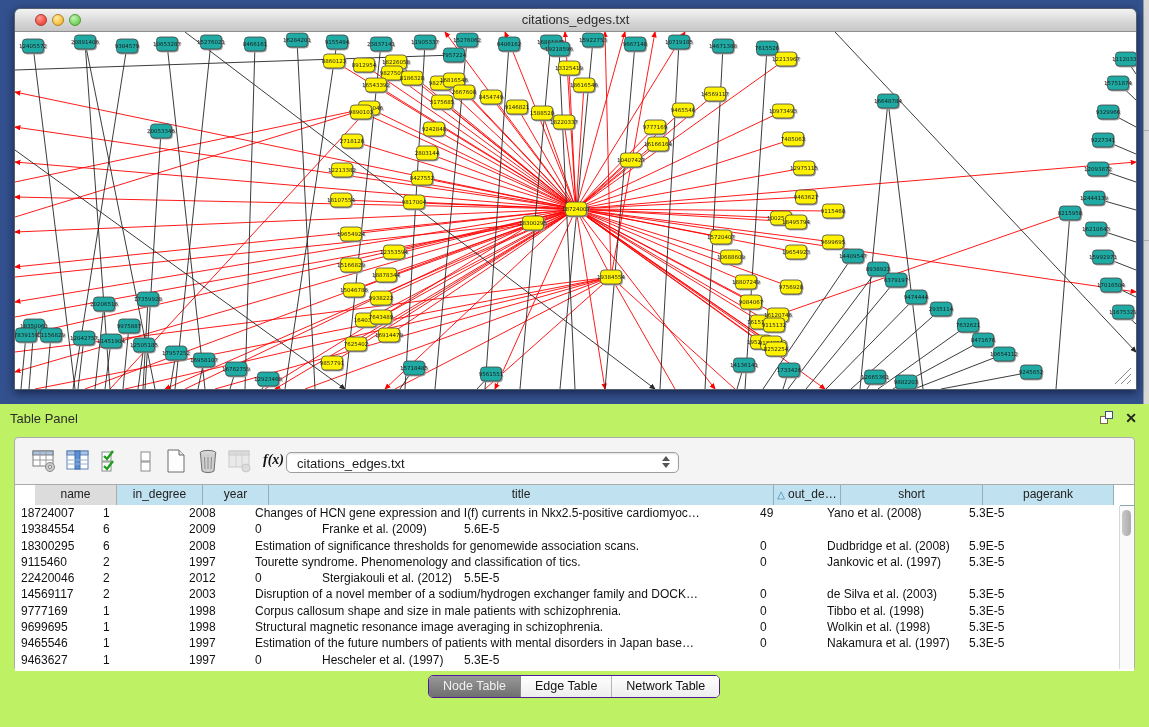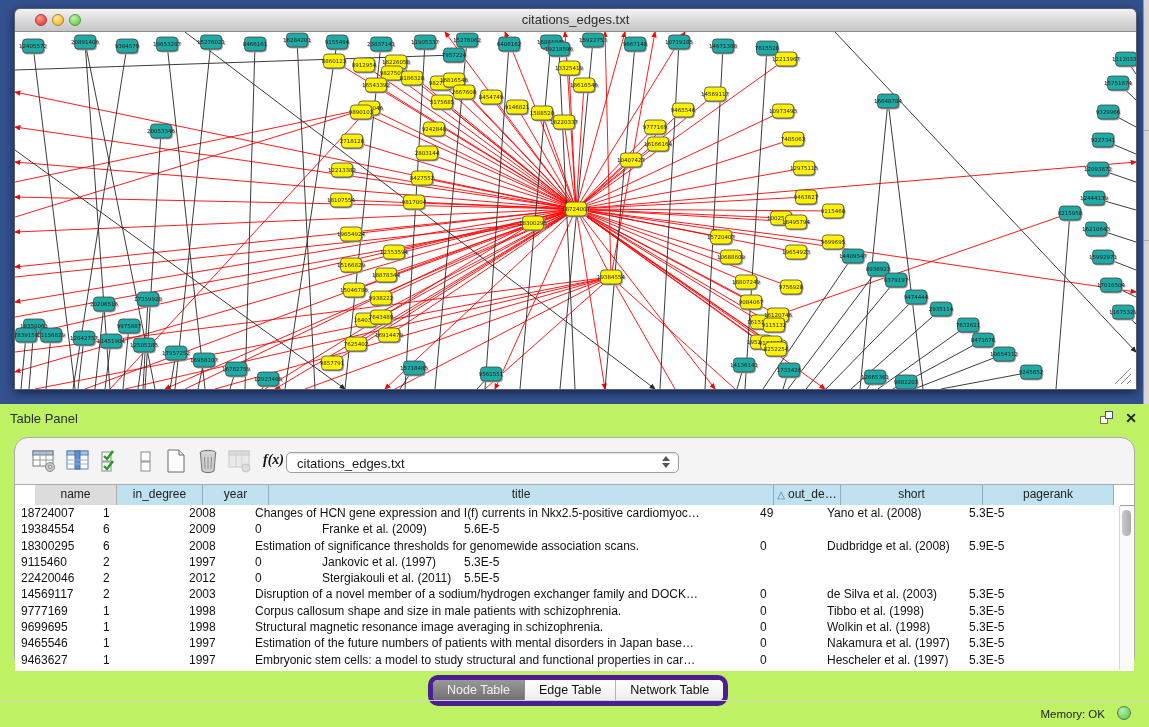--- a/index.html
+++ b/index.html
@@ -24,21 +24,21 @@
   .gnode{filter:drop-shadow(1.2px 1.4px .7px #9a9a9a);}
   .nlabel{font-size:5.5px;fill:#1c1c1c;text-anchor:middle;pointer-events:none;}
   
   .panel{position:absolute;left:0;top:404px;width:1149px;height:323px;background:#bef264;}
   .panel-title{position:absolute;left:10px;top:7px;font-size:13px;color:#2d2d2d;}
   .panel-btn{position:absolute;top:6px;width:18px;height:16px;font-size:14px;color:#222;text-align:center;line-height:16px;cursor:default;}
   .float-ic{left:1098px;}
   .close-ic{left:1122px;font-weight:bold;}
   .sq{position:absolute;box-sizing:border-box;background:#fff;}
   .container{position:absolute;left:14px;top:33px;width:1121px;height:234px;
-    background:#f4f4f4;border:1px solid #ababab;border-radius:14px;box-sizing:border-box;}
+    background:#f4f4f4;border:1px solid #ababab;border-radius:4px;box-sizing:border-box;}
   .toolbar{position:absolute;left:0;top:0;width:100%;height:46px;}
   .tb-ic{position:absolute;top:10px;width:26px;height:26px;}
   .fx{font-size:14px;color:#111;font-family:"Liberation Serif",serif;font-style:italic;font-weight:bold;top:14px;}
   .combo{position:absolute;left:271px;top:14px;width:393px;height:21px;background:#fff;
     border:1px solid #9f9f9f;border-radius:5px;box-sizing:border-box;box-shadow:inset 0 1px 2px rgba(0,0,0,.12);}
   .combo .val{position:absolute;left:10px;top:3px;font-size:13px;color:#1b1b1b;}
   .combo .arrows{position:absolute;right:8px;top:3px;display:flex;flex-direction:column;gap:2px;}
   .combo .arrows i{display:block;width:0;height:0;border-left:4px solid transparent;border-right:4px solid transparent;}
   .combo .up{border-bottom:5px solid #555;}
   .combo .dn{border-top:5px solid #555;}
@@ -50,21 +50,21 @@
   .hcell.gray{background:#dcdcdc;border-right:1px solid #aaa;}
   .sort-tri{color:#2f7db2;font-size:10px;margin-right:3px;}
   .rows{position:absolute;left:0;top:20px;right:14px;bottom:0;overflow:hidden;}
   .trow{display:flex;height:16.3px;background:#fff;}
   .tcell{box-sizing:border-box;padding-left:6px;font-size:12px;color:#111;
     line-height:16px;overflow:hidden;white-space:nowrap;}
   .c0{width:82px;}.c1{width:86px;}.c2{width:66px;}.c3{width:505px;}.c4{width:67px;}.c5{width:142px;}.c6{width:131px;}
   .vscroll{position:absolute;right:1px;top:21px;width:13px;bottom:2px;background:#fafafa;border-left:1px solid #d8d8d8;}
   .thumb{position:absolute;left:2px;top:4px;width:9px;height:26px;background:linear-gradient(90deg,#c9c9c9,#ababab);border-radius:5px;}
   
-  .tabs{position:absolute;left:428px;top:271px;height:21px;display:flex;border:5px solid #4c1d95;border-radius:10px;overflow:hidden;background:#fff;}
+  .tabs{position:absolute;left:428px;top:271px;height:21px;display:flex;border:1px solid #4c1d95;border-radius:5px;overflow:hidden;background:#fff;}
   .tab{padding:0 14px;font-size:12.5px;line-height:20px;color:#111;background:linear-gradient(#ffffff,#ededed);border-right:1px solid #b5b5b5;}
   .tab.sel{background:linear-gradient(#989898,#6f6f6f);color:#f1f1f1;border-right:1px solid #8a8a8a;}
   .tab:last-child{border-right:none;text-align:right;}
   
   .status{position:absolute;left:0;top:296px;width:1149px;height:27px;border-top:1px solid #d2d2d2;}
   .mem-label{position:absolute;right:44px;top:7px;font-size:11.5px;color:#222;}
   .mem-dot{position:absolute;right:18px;top:5px;width:14px;height:14px;border-radius:50%;
     border:1px solid #6a6a6a;box-sizing:border-box;}
 </style>
 </head>
@@ -889,30 +889,31 @@
             <div class="tcell c2">2008</div>
             <div class="tcell c3">Estimation of significance thresholds for genomewide association scans.</div>
             <div class="tcell c4">0</div>
             <div class="tcell c5">Dudbridge et al. (2008)</div>
             <div class="tcell c6">5.9E-5</div>
           </div>
           <div class="trow">
             <div class="tcell c0">9115460</div>
             <div class="tcell c1">2</div>
             <div class="tcell c2">1997</div>
+            <div class="tcell c3">Tourette syndrome. Phenomenology and classification of tics.</div>
             <div class="tcell c4">0</div>
             <div class="tcell c5">Jankovic et al. (1997)</div>
             <div class="tcell c6">5.3E-5</div>
           </div>
           <div class="trow">
             <div class="tcell c0">22420046</div>
             <div class="tcell c1">2</div>
             <div class="tcell c2">2012</div>
             <div class="tcell c4">0</div>
-            <div class="tcell c5">Stergiakouli et al. (2011)</div>
+            <div class="tcell c5">Stergiakouli et al. (2012)</div>
             <div class="tcell c6">5.5E-5</div>
           </div>
           <div class="trow">
             <div class="tcell c0">14569117</div>
             <div class="tcell c1">2</div>
             <div class="tcell c2">2003</div>
             <div class="tcell c3">Disruption of a novel member of a sodium/hydrogen exchanger family and DOCK…</div>
             <div class="tcell c4">0</div>
             <div class="tcell c5">de Silva et al. (2003)</div>
             <div class="tcell c6">5.3E-5</div>
@@ -941,35 +942,30 @@
             <div class="tcell c2">1997</div>
             <div class="tcell c3">Estimation of the future numbers of patients with mental disorders in Japan base…</div>
             <div class="tcell c4">0</div>
             <div class="tcell c5">Nakamura et al. (1997)</div>
             <div class="tcell c6">5.3E-5</div>
           </div>
           <div class="trow">
             <div class="tcell c0">9463627</div>
             <div class="tcell c1">1</div>
             <div class="tcell c2">1997</div>
-            <div class="tcell c3">Embryonic stem cells: a model to study structural and functional properties in car…</div>
             <div class="tcell c4">0</div>
             <div class="tcell c5">Hescheler et al. (1997)</div>
             <div class="tcell c6">5.3E-5</div>
           </div>
         </div>
       <div class="vscroll">
         <div class="thumb"></div>
       </div>
     </div>
   </div>
 
   <div class="tabs" id="tabs">
       <div class="tab sel">Node Table</div>
       <div class="tab">Edge Table</div>
       <div class="tab">Network Table</div>
     </div>
 
-  <div class="status">
-    <span class="mem-label">Memory: OK</span>
-    <span class="mem-dot" id="memdot" style="background: radial-gradient(circle at 35% 30%, rgb(184, 240, 176), rgb(62, 204, 62));"></span>
-  </div>
 </div>
 
 </body></html>

